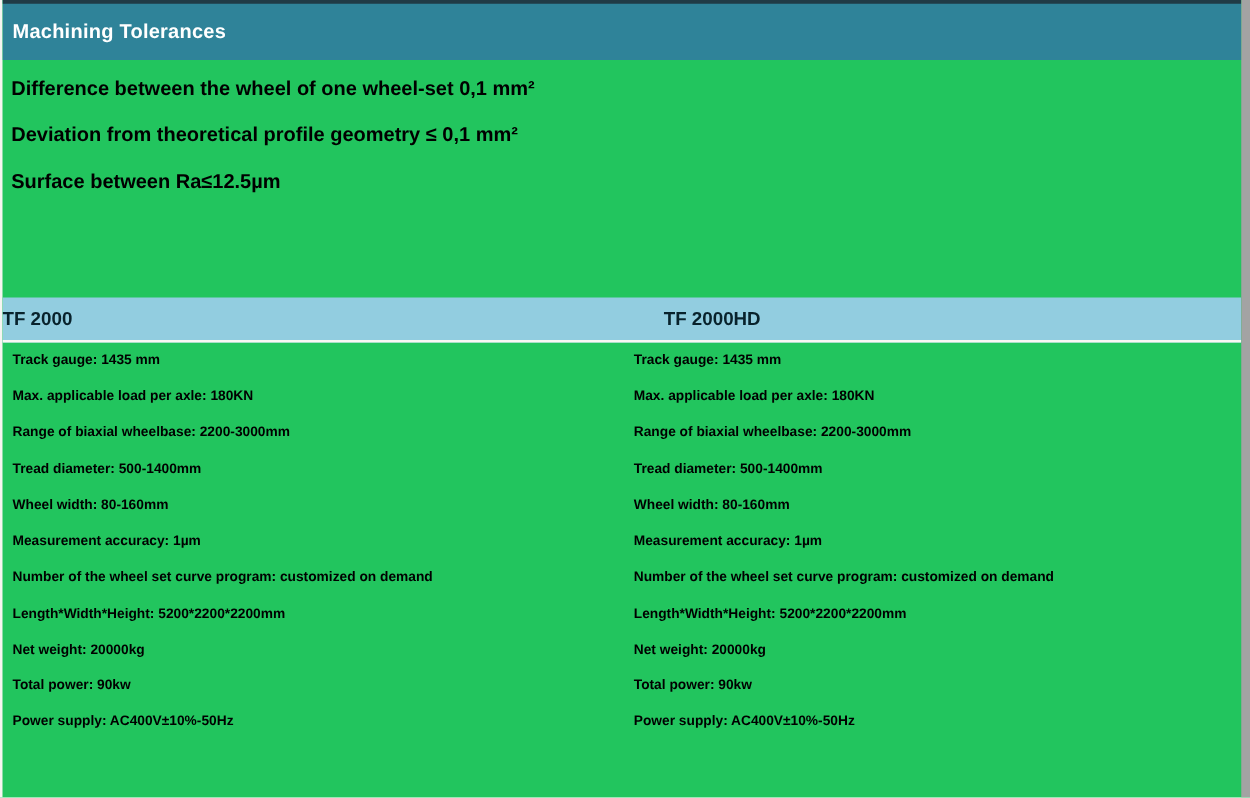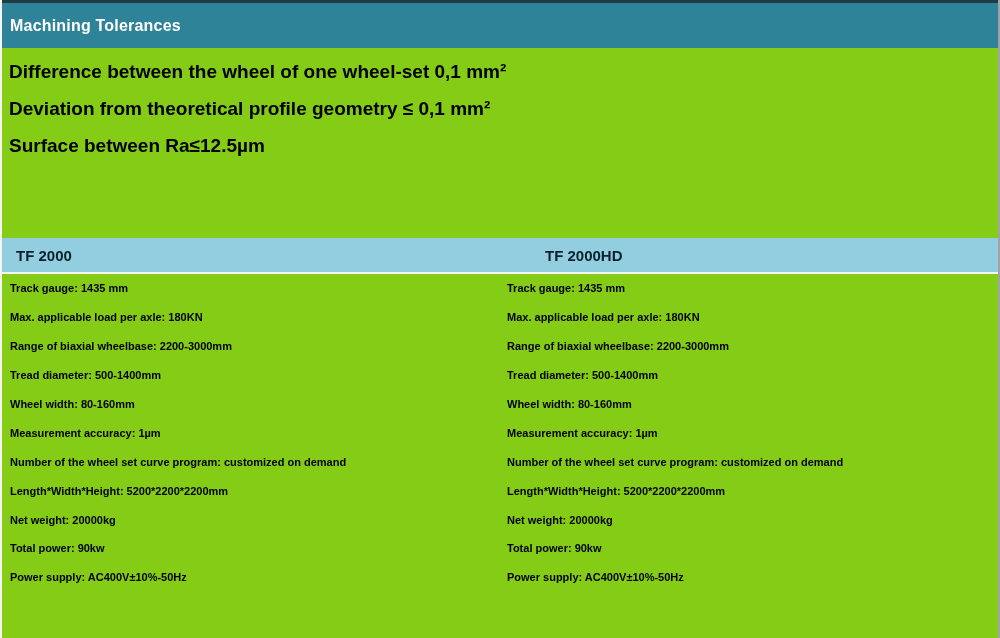--- a/index.html
+++ b/index.html
@@ -2,23 +2,23 @@
 <html><head>
 <meta charset="utf-8">
 <style>
   * { box-sizing: border-box; }
   html, body { margin: 0; padding: 0; background: #ffffff; }
   .page {
     width: 1000px;
     height: 638px;
     overflow: hidden;
     position: relative;
-    background: #84cc16;
+    background: #22c55e;
     border-left: 2px solid #F6F5F1;
-    border-right: 2px solid #a3a3a3;
+    border-right: 7px solid #a3a3a3;
     font-family: "Liberation Sans", sans-serif;
     font-weight: 700;
   }
   .section-bar {
     background: #2F8399;
     color: #FFFFFF;
     font-size: 16px;
     display: flex;
     align-items: center;
     padding-left: 8px;
@@ -34,35 +34,35 @@
   }
   .tolerance-list {
     height: 190px;
     padding-top: 5px;
   }
   .tolerance-item {
     height: 37px;
     display: flex;
     align-items: center;
     padding-left: 7px;
-    font-size: 19px;
+    font-size: 16px;
     color: #000000;
   }
   .model-row {
     height: 36px;
     background: #92CDE0;
     display: flex;
     border-bottom: 2px solid #F8F7F3;
     color: #08222C;
     font-size: 15px;
   }
   .model-cell {
     display: flex;
     align-items: center;
-    padding-left: 14px;
+    padding-left: 0;
   }
   .model-cell.col-left { width: 497px; }
   .model-cell.col-right { flex: 1; margin-left: 32px; }
   .spec-body { display: flex; }
   .spec-col.col-left { width: 497px; }
   .spec-col.col-right { flex: 1; }
   .spec-row {
     height: 28.9px;
     display: flex;
     align-items: center;

